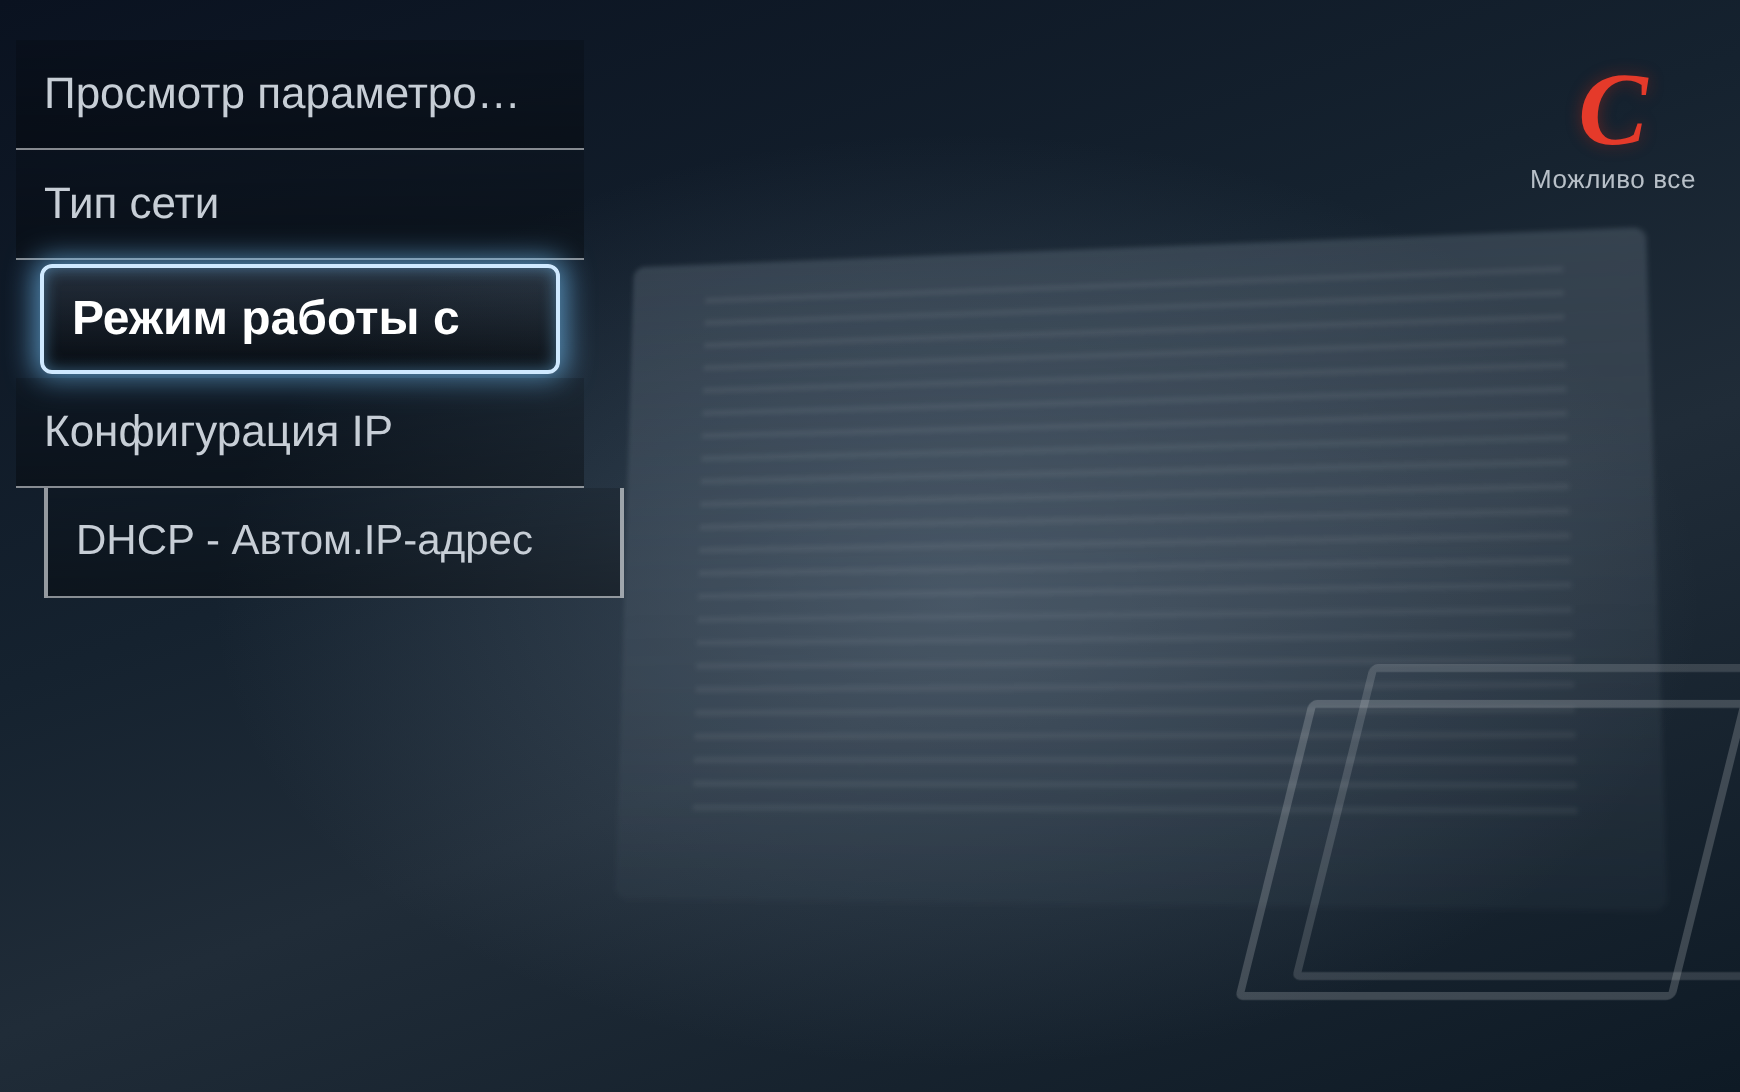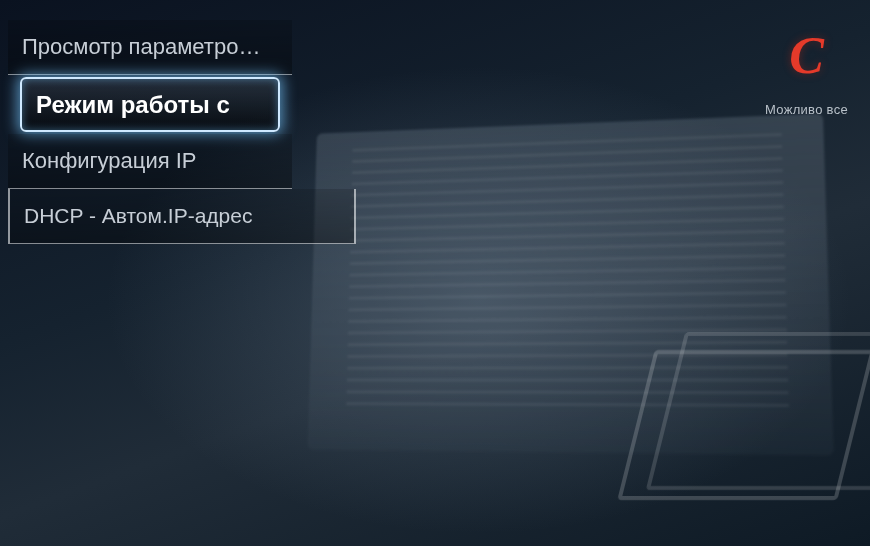--- a/index.html
+++ b/index.html
@@ -25,38 +25,38 @@
       background:repeating-linear-gradient(180deg,rgba(255,255,255,.10) 0 3px,rgba(255,255,255,0) 3px 12px);
       opacity:.6;
     }
     
     .logo-wrap{position:absolute; right:22px; top:30px; text-align:center; pointer-events:none;}
     .logo-c{
       font-size:52px; font-weight:800; color:#e53a2a; line-height:1;
       text-shadow:0 0 8px rgba(200,40,20,.4);
       font-family:Georgia,serif; font-style:italic;
     }
-    .logo-sub{font-size:13px; color:#b8c0c8; margin-top:20px; letter-spacing:.3px;}
+    .logo-sub{font-size:13px; color:#b8c0c8; margin-top:0; letter-spacing:.3px;}
     
     .watermark{
       position:absolute; right:14px; bottom:46px; width:220px; height:150px;
       border:4px solid rgba(255,255,255,.18);
       transform:skewX(-14deg);
       border-radius:4px; pointer-events:none;
     }
     .watermark::before{
       content:""; position:absolute; left:22px; top:-22px; width:220px; height:150px;
       border:4px solid rgba(255,255,255,.14); border-radius:4px;
     }
 
     
     .menu{position:absolute; left:8px; top:20px; bottom:14px; display:flex;flex-direction:column;}
     .col{display:flex; flex-direction:column;}
     .col-left{width:284px;}
-    .col-right{width:348px; border-left:2px solid rgba(255,255,255,.55); border-right:2px solid rgba(255,255,255,.55); margin-left:0;}
+    .col-right{width:290px; border-left:2px solid rgba(255,255,255,.55); border-right:2px solid rgba(255,255,255,.55); margin-left:14px;}
     .item{
       height:55px;
       padding:0 14px;
       display:flex; align-items:center;
       font-size:21px;
       white-space:nowrap; overflow:hidden; text-overflow:ellipsis;
       border-bottom:1px solid rgba(255,255,255,.5);
       background:linear-gradient(180deg,rgba(0,0,0,.15),rgba(0,0,0,.35));
       cursor:pointer;
     }
@@ -83,20 +83,21 @@
 <div class="watermark"></div>
 
 <div class="logo-wrap">
   <div class="logo-c">С</div>
   <div class="logo-sub">Можливо все</div>
 </div>
 
 <div class="menu">
   <div class="col col-left">
     <div class="item dim">Просмотр параметро…</div>
+    <div class="item dim">Тип сети</div>
     <div class="item selected">Режим работы с</div>
     <div class="item dim">Конфигурация IP</div>
   </div>
   <div class="col col-right">
     <div class="item dim">DHCP - Автом.IP-адрес</div>
     <div class="spacer"></div>
   </div>
 </div>
 
 </body></html>

